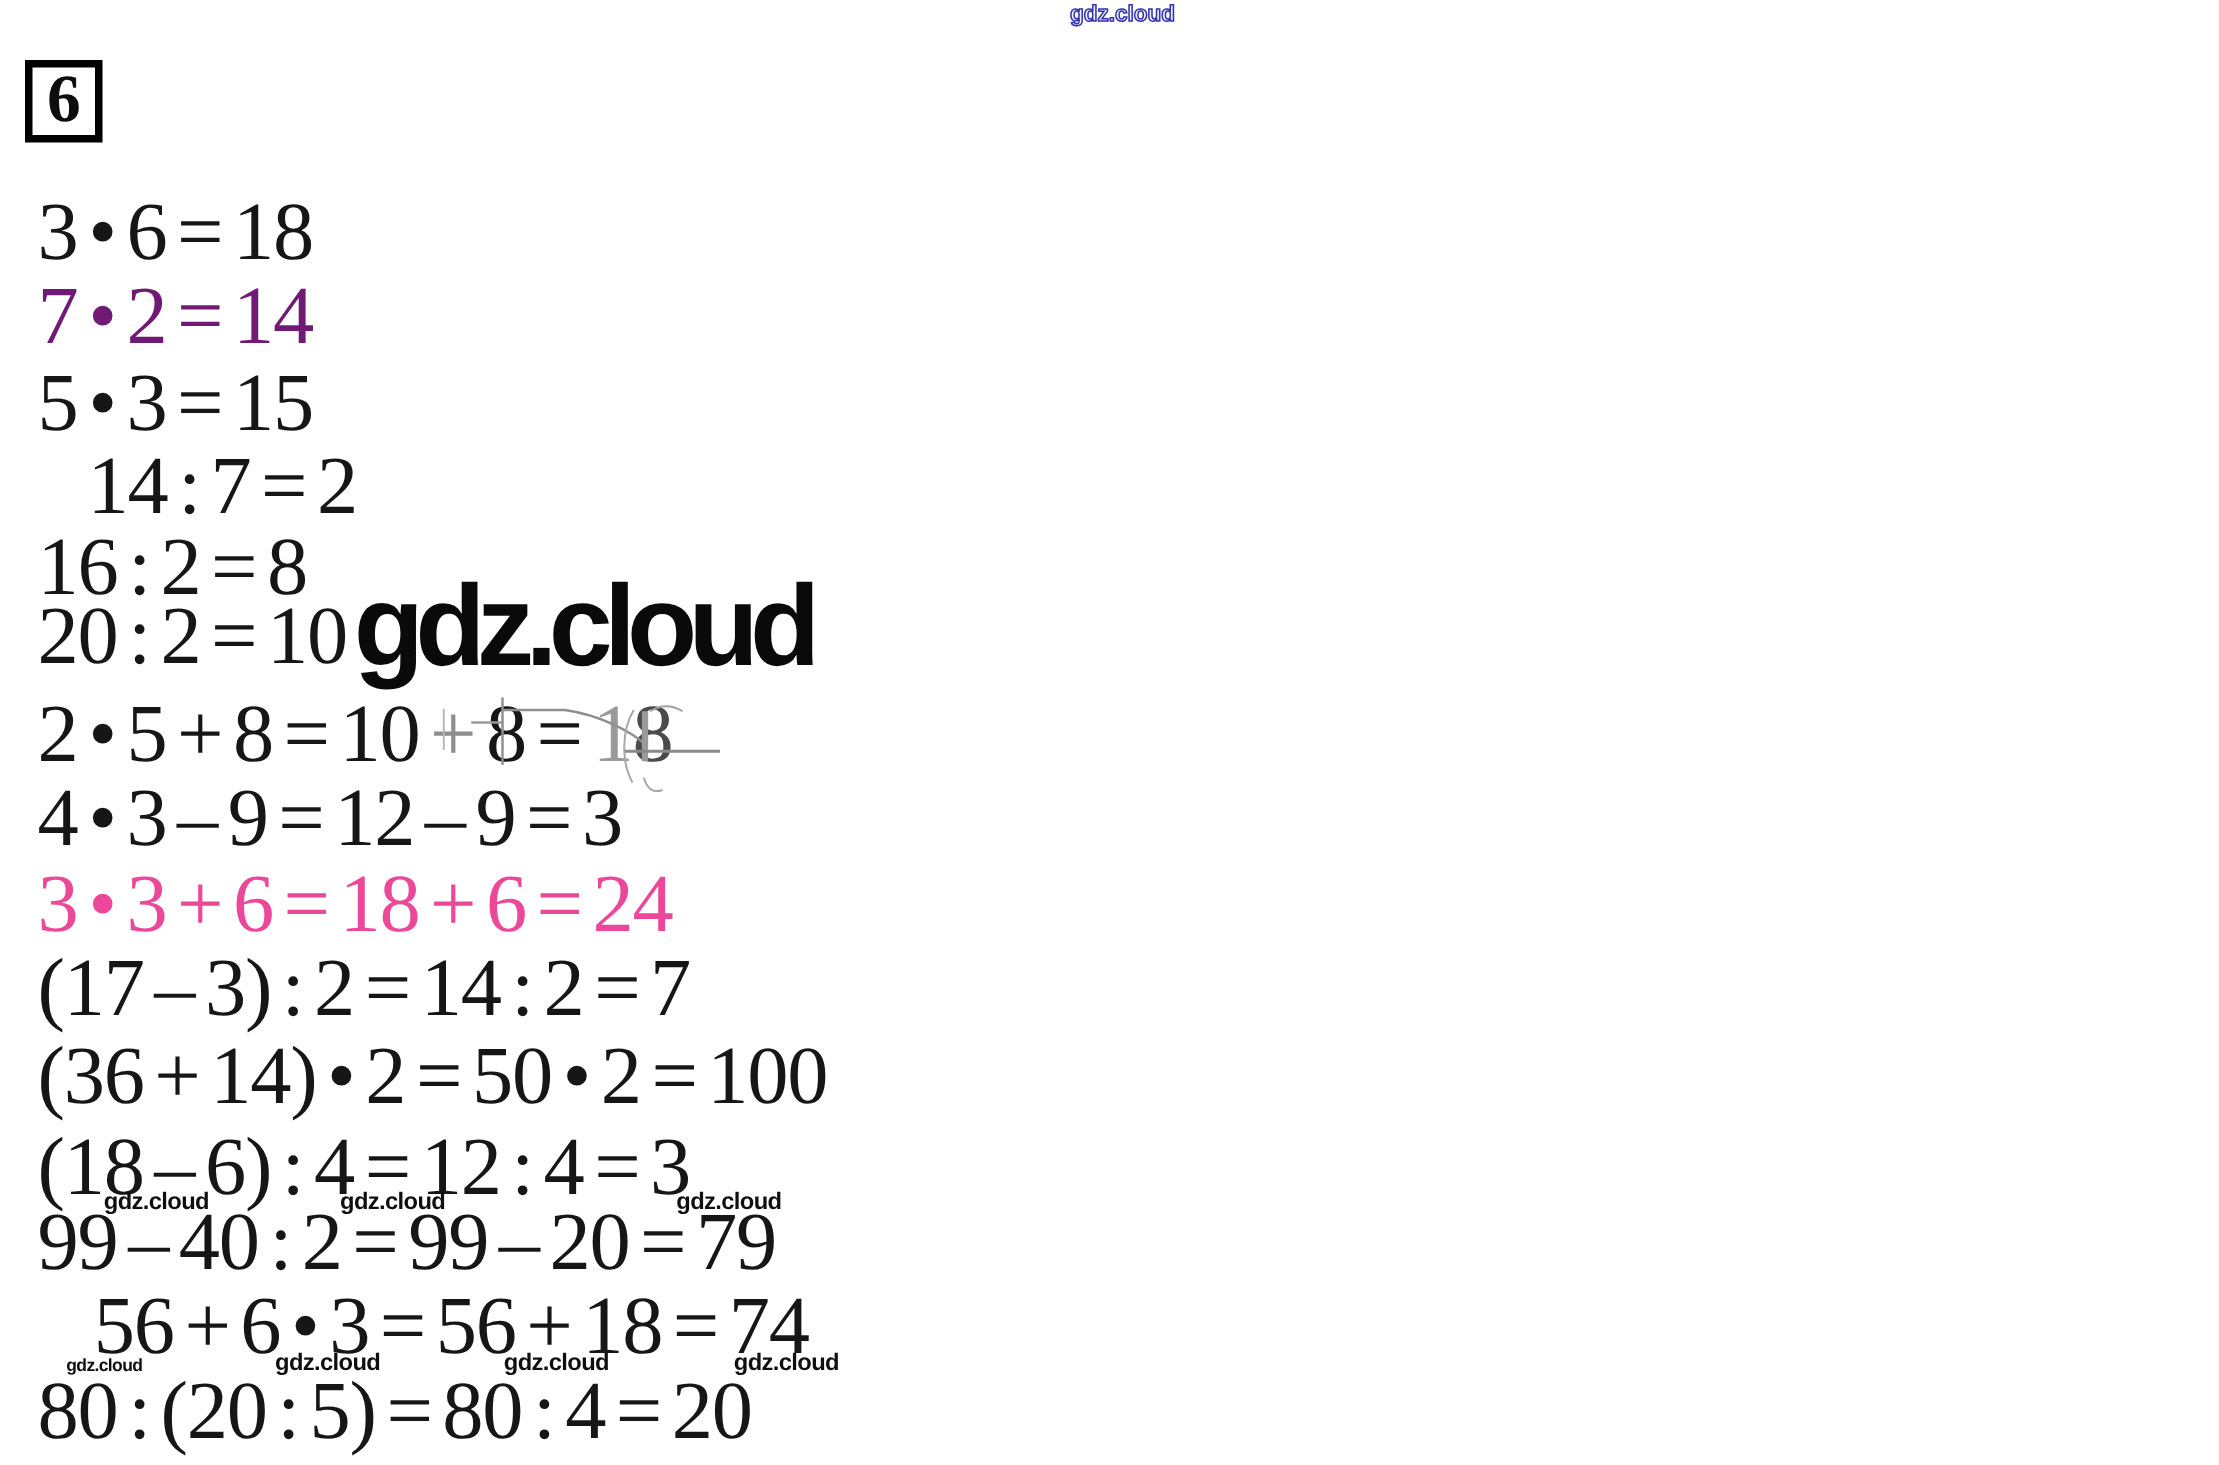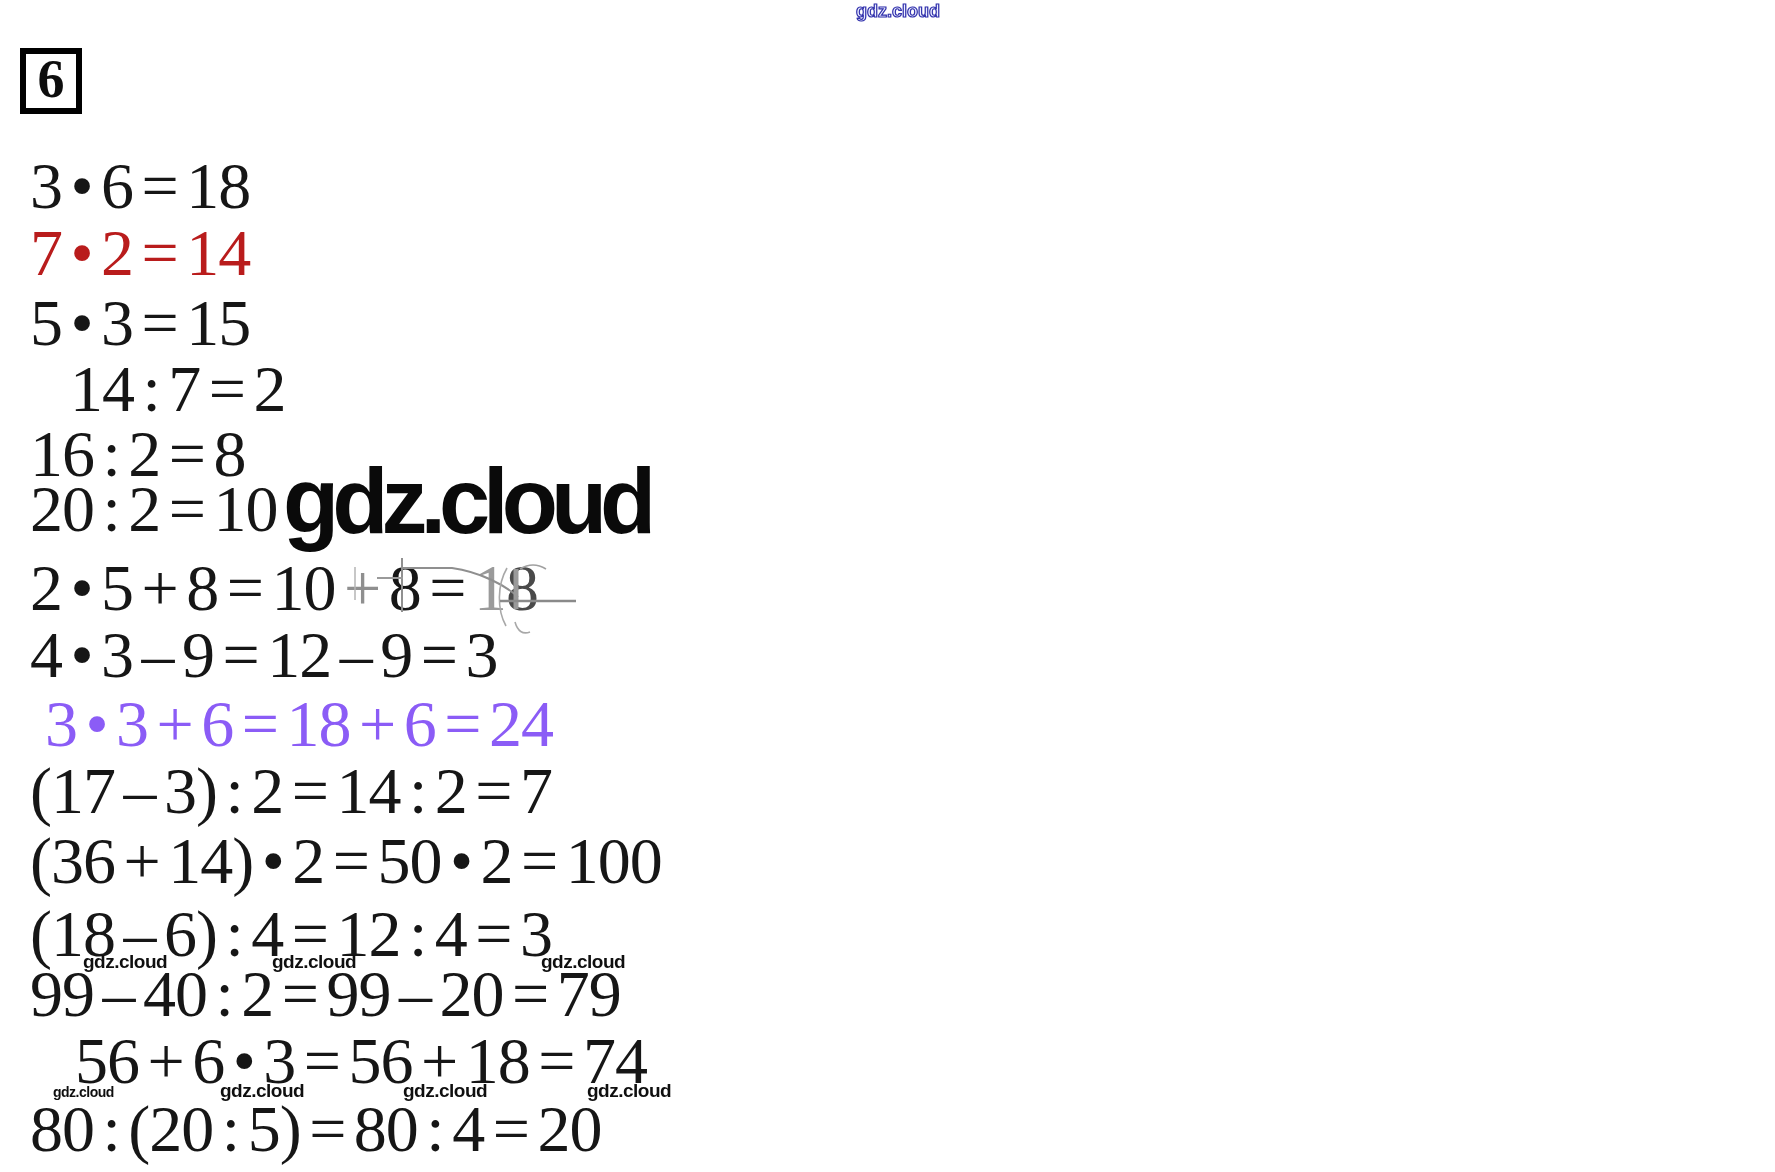--- a/index.html
+++ b/index.html
@@ -77,28 +77,28 @@
 <div class="page">
 
   <div class="wm-top">gdz.cloud</div>
 
   <div class="num-box">
     <span>6</span>
   </div>
 
   <div id="equations">
       <div class="eq-line eq-l1"><span style="color: rgb(22, 22, 22);">3 • 6 = 18</span></div>
-      <div class="eq-line eq-l2"><span style="color: #b91c1c; margin-top: 44px;">7 • 2 = 14</span></div>
+      <div class="eq-line eq-l2"><span style="color: #701a75; margin-top: 44px;">7 • 2 = 14</span></div>
       <div class="eq-line eq-l3"><span style="color: rgb(22, 22, 22);">5 • 3 = 15</span></div>
       <div class="eq-line eq-l4"><span style="color: rgb(22, 22, 22); margin-left: 40px;">14 : 7 = 2</span></div>
       <div class="eq-line eq-l5"><span style="color: rgb(22, 22, 22);">16 : 2 = 8</span></div>
       <div class="eq-line eq-l6"><span style="color: rgb(22, 22, 22);">20 : 2 = 10</span></div>
       <div class="eq-line eq-l7"><span style="color: rgb(22, 22, 22);">2 • 5 + 8 = 10 </span><span style="color: rgb(143, 143, 143);">+</span><span style="color: rgb(22, 22, 22);"> 8 = </span><span style="color: rgb(154, 154, 154);">1</span><span style="color: rgb(74, 74, 74);">8</span></div>
       <div class="eq-line eq-l8"><span style="color: rgb(22, 22, 22);">4 • 3 – 9 = 12 – 9 = 3</span></div>
-      <div class="eq-line eq-l9"><span style="color: #8b5cf6; margin-left: 15px;">3 • 3 + 6 = 18 + 6 = 24</span></div>
+      <div class="eq-line eq-l9"><span style="color: #ec4899;">3 • 3 + 6 = 18 + 6 = 24</span></div>
       <div class="eq-line eq-l10"><span style="color: rgb(22, 22, 22);">(17 – 3) : 2 = 14 : 2 = 7</span></div>
       <div class="eq-line eq-l11"><span style="color: rgb(22, 22, 22);">(36 + 14) • 2 = 50 • 2 = 100</span></div>
       <div class="eq-line eq-l12"><span style="color: rgb(22, 22, 22);">(18 – 6) : 4 = 12 : 4 = 3</span></div>
       <div class="eq-line eq-l13"><span style="color: rgb(22, 22, 22);">99 – 40 : 2 = 99 – 20 = 79</span></div>
       <div class="eq-line eq-l14"><span style="color: rgb(22, 22, 22); margin-left: 45px;">56 + 6 • 3 = 56 + 18 = 74</span></div>
       <div class="eq-line eq-l15"><span style="color: rgb(22, 22, 22);">80 : (20 : 5) = 80 : 4 = 20</span></div>
     </div>
 
   <div class="wm-big">gdz.cloud</div>
 

